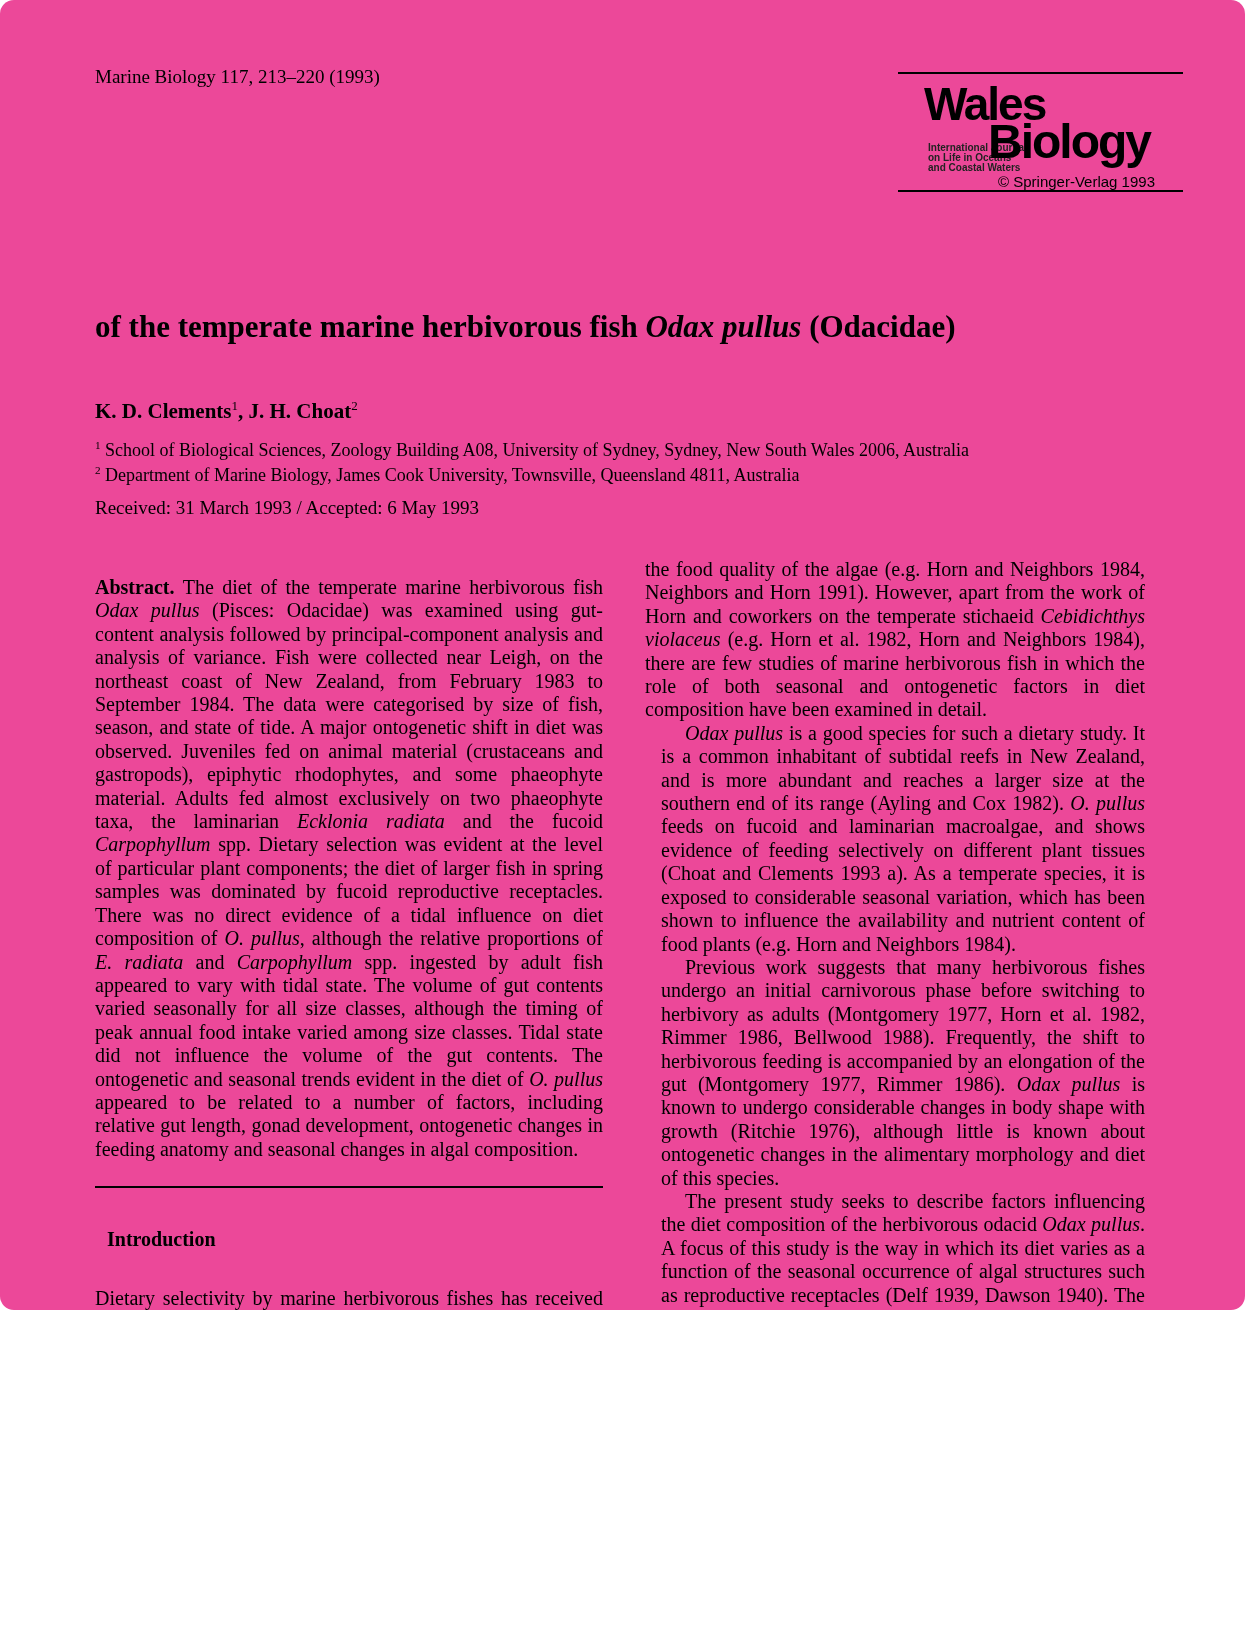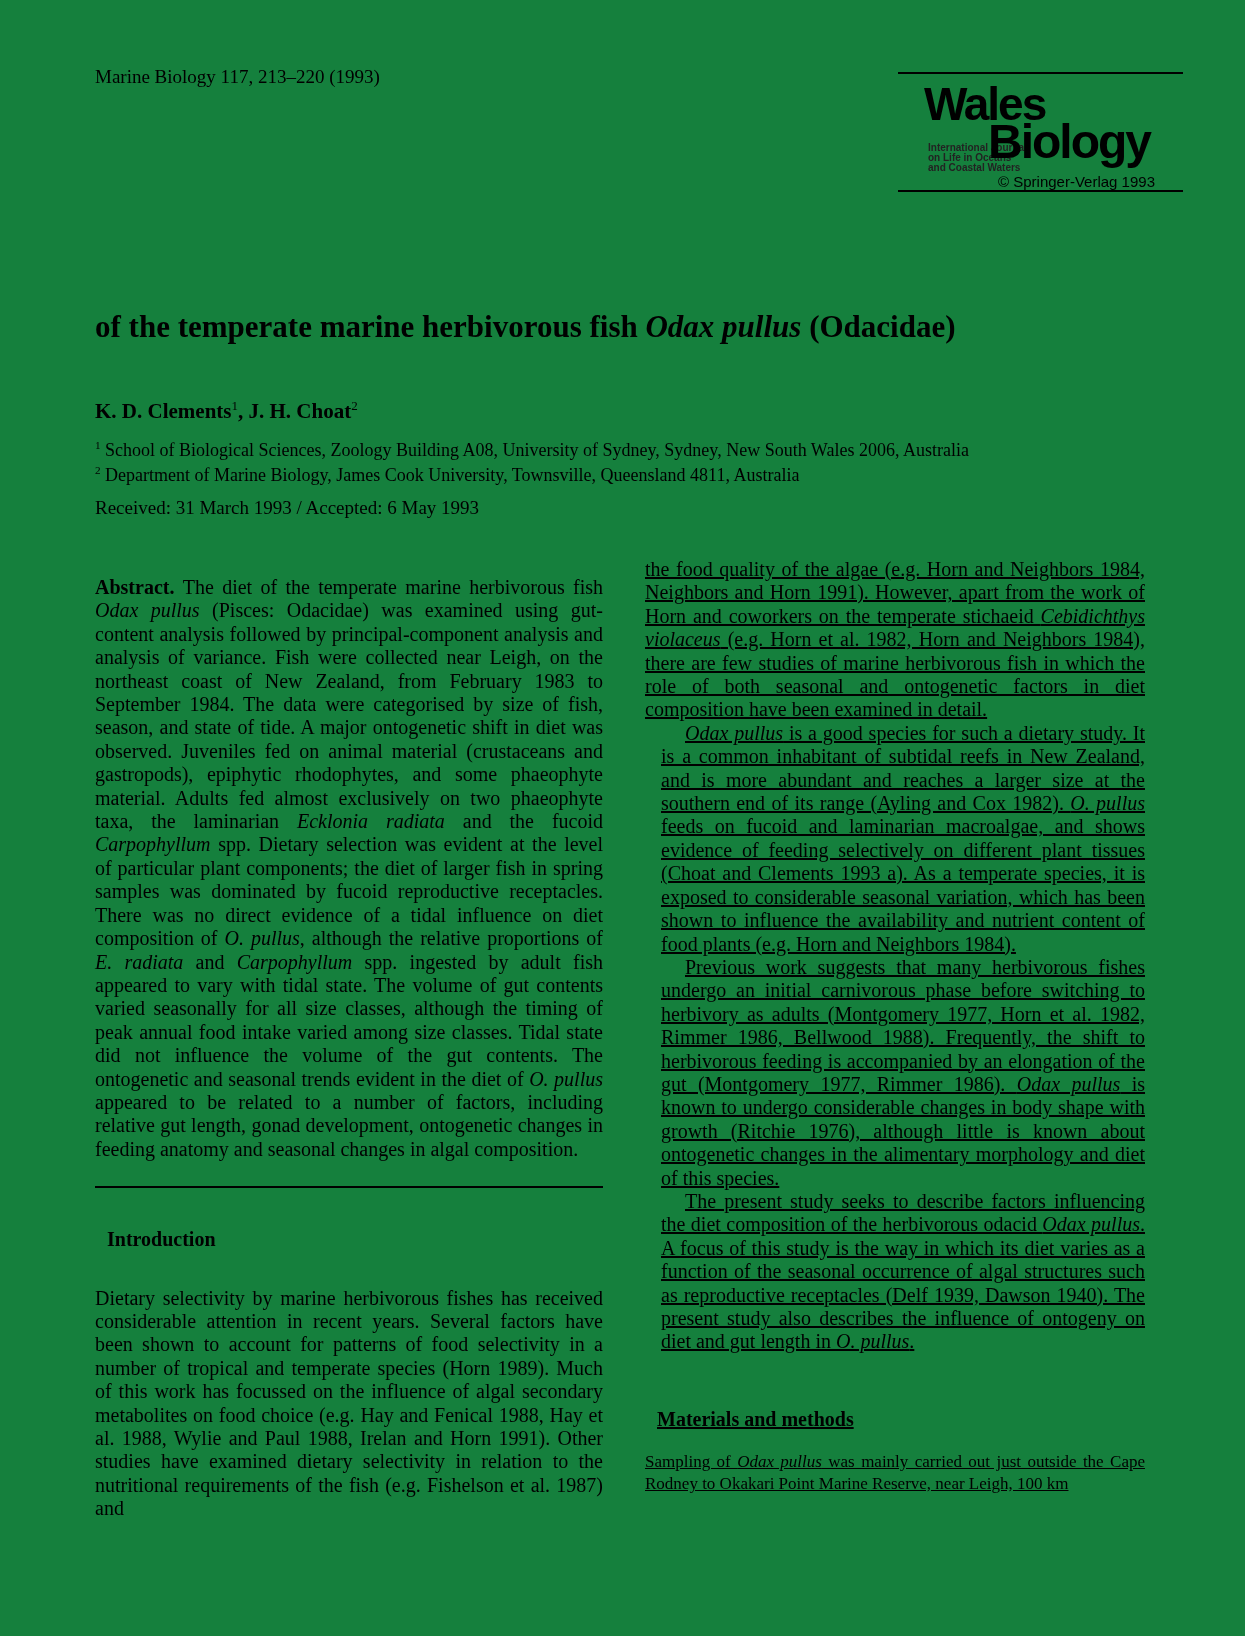--- a/index.html
+++ b/index.html
@@ -1,23 +1,24 @@
 <!DOCTYPE html>
 <html><head>
 <meta charset="utf-8">
 <style>
   * { margin: 0; padding: 0; box-sizing: border-box; }
   html, body { background: #ffffff; }
   body { width: 1245px; height: 1636px; position: relative; }
   .page {
     position: absolute; left: 0; top: 0;
-    width: 1245px; height: 1636px;
-    background: #15803d; color: #000000;
+    width: 1245px; height: 1310px;
+    background: #ec4899; color: #000000;
     font-family: "Liberation Serif", serif;
     overflow: hidden;
+    border-radius: 14px;
   }
 
   .citation { position: absolute; left: 95px; top: 66px; font-size: 19px; }
 
   
   .logo {
     position: absolute; left: 898px; top: 72px; width: 285px; height: 120px;
     border-top: 2px solid #000; border-bottom: 2px solid #000;
     font-family: "Liberation Sans", sans-serif;
   }
@@ -44,21 +45,21 @@
   .authors { position: absolute; left: 95px; top: 399px; font-size: 21px; font-weight: bold; }
   .authors sup { font-weight: normal; font-size: 13px; }
   sup { font-size: 0.62em; vertical-align: super; line-height: 0; }
 
   .affiliations { position: absolute; left: 95px; top: 438px; width: 1030px; font-size: 18px; line-height: 24.5px; }
   .received { position: absolute; left: 95px; top: 497px; font-size: 19px; }
 
   
   .col { position: absolute; top: 558px; font-size: 20px; line-height: 23.4px; text-align: justify; }
   .col-left  { left: 95px;  width: 508px; }
-  .col-right { left: 645px; width: 500px; text-decoration: underline; }
+  .col-right { left: 645px; width: 500px; }
   .body-par { text-align: justify; }
   .abstract { margin-top: 18px; }
   .divider { border: 0; border-top: 2px solid #000; margin-top: 25px; }
   .section-heading { font-size: 20px; font-weight: bold; margin-top: 40px; text-align: left; margin-left: 12px; }
   .intro-par { margin-top: 35px; }
   .indent { text-indent: 24px; margin-left: 16px; }
   .mm-heading { margin-top: 54px; }
   .small { margin-top: 20px; font-size: 17px; line-height: 22px; }
 </style>
 </head>

